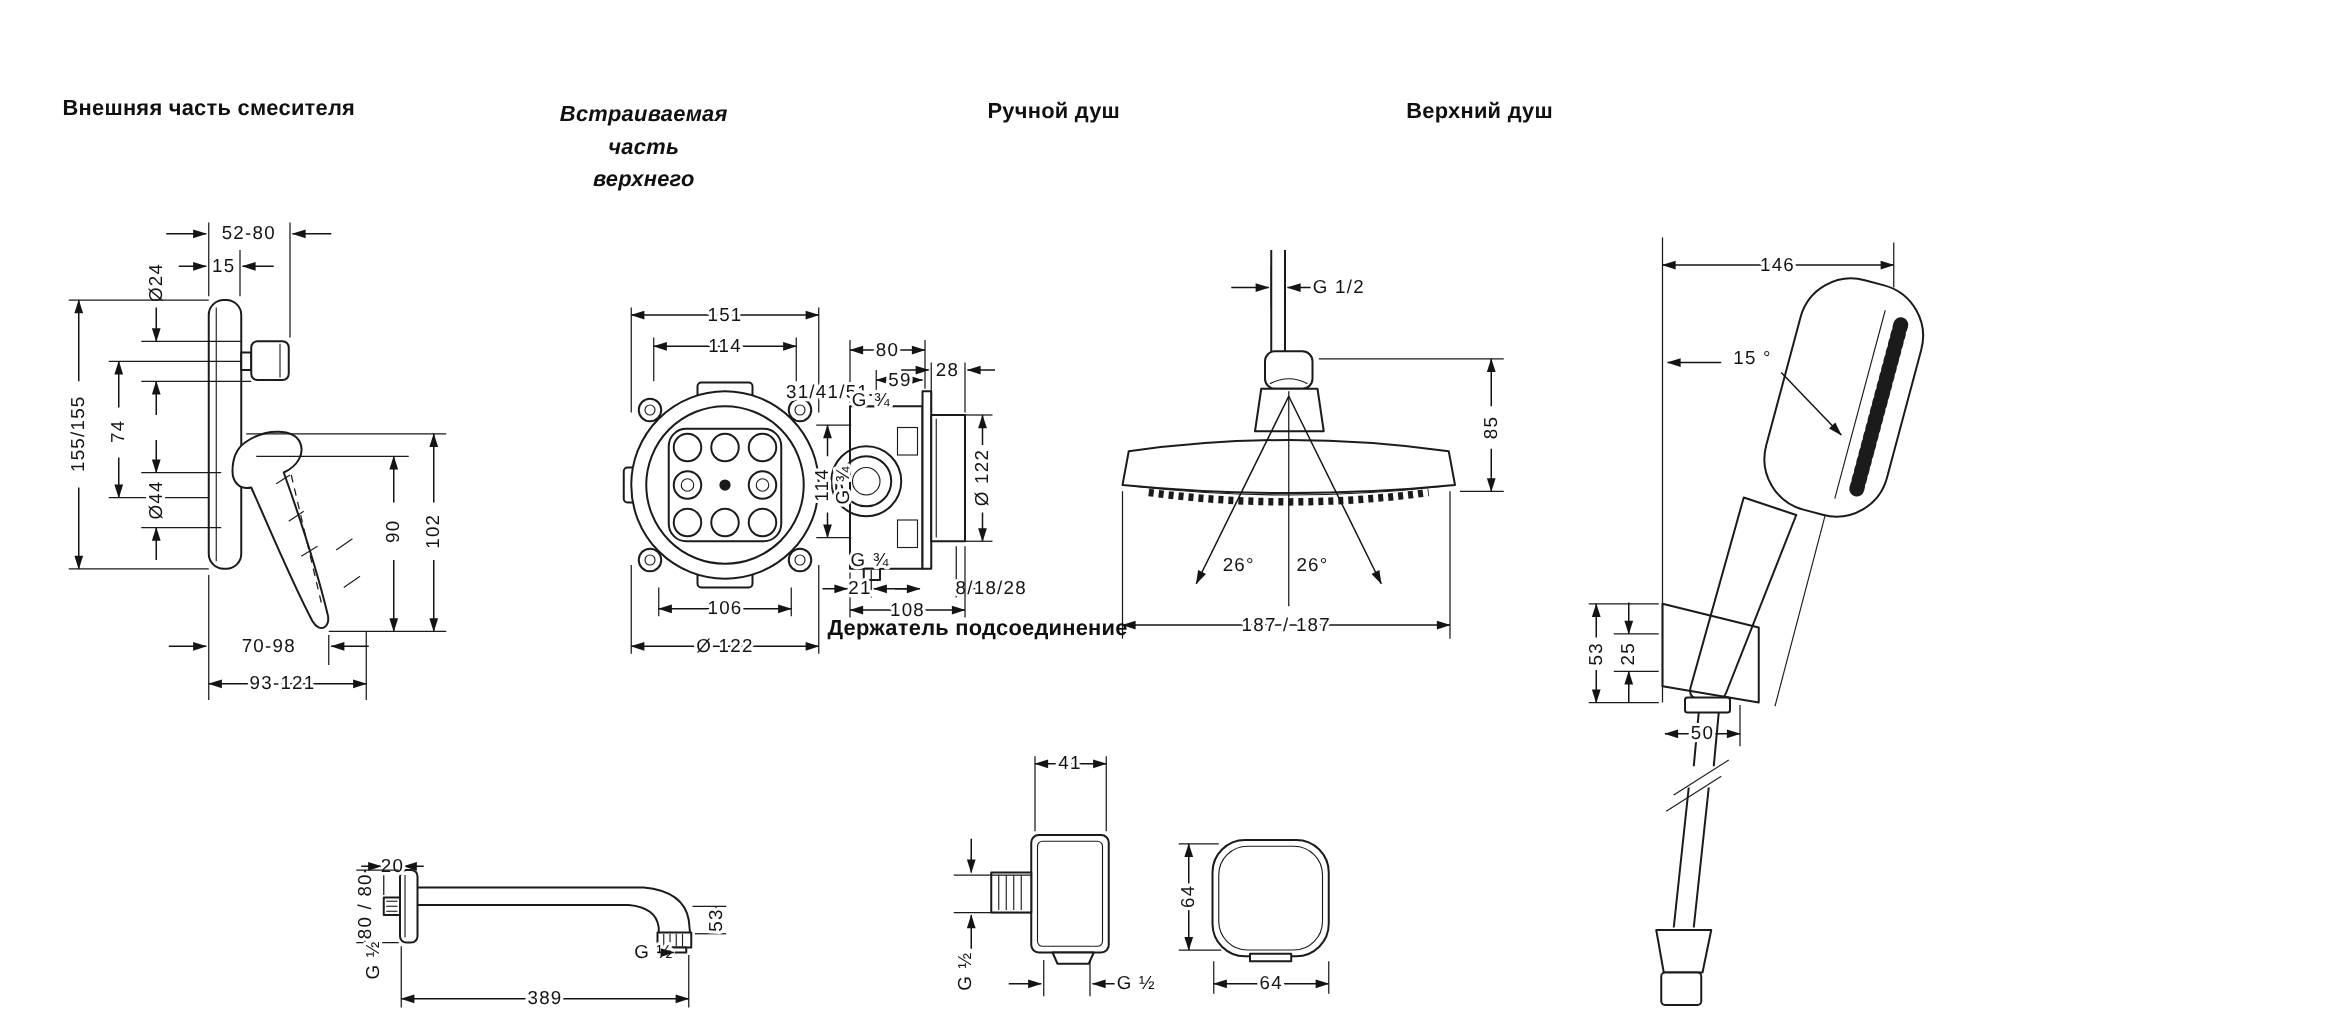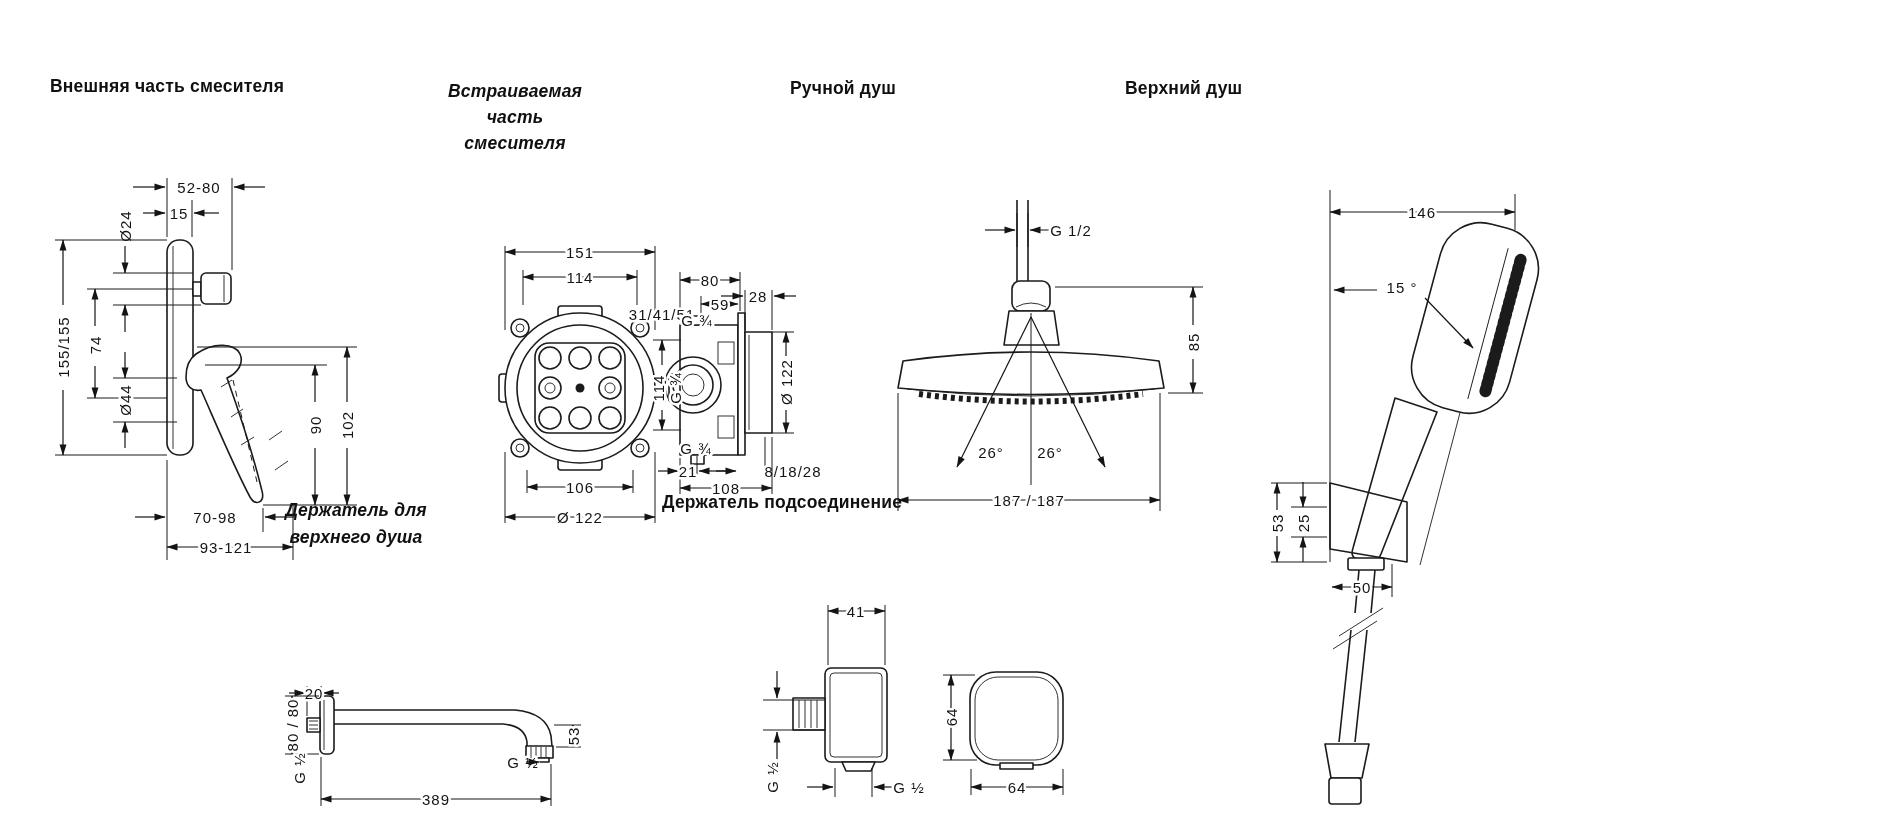--- a/index.html
+++ b/index.html
@@ -23,28 +23,24 @@
   .as{text-anchor:start}.ae{text-anchor:end}
 </style>
 </head>
 <body>
 
 <div class="canvas">
 
   <div class="title" style="left:25px;top:76px">Внешняя часть смесителя</div>
   <div class="title tc" style="left:395px;top:78px;width:190px">
     <div>Встраиваемая часть</div>
-    <div>смесителя</div>
+    <div>верхнего</div>
   </div>
   <div class="title" style="left:765px;top:78px">Ручной душ</div>
   <div class="title" style="left:1100px;top:78px">Верхний душ</div>
-  <div class="title tc" style="left:246px;top:497px;width:170px;line-height:27px">
-    <div>Держатель для</div>
-    <div>верхнего душа</div>
-  </div>
   <div class="title" style="left:637px;top:492px">Держатель подсоединение</div>
 
   <svg style="left:0;top:140px" width="345" height="440" viewBox="0 0 345 440">
     <defs>
       <marker id="arw" viewBox="0 0 12 9" markerWidth="12" markerHeight="9" refX="11" refY="4.5" orient="auto-start-reverse" markerUnits="userSpaceOnUse">
         <path d="M0.5,1 L11.5,4.5 L0.5,8 Z" fill="#141414"></path>
       </marker>
     </defs>
 
     <g>

